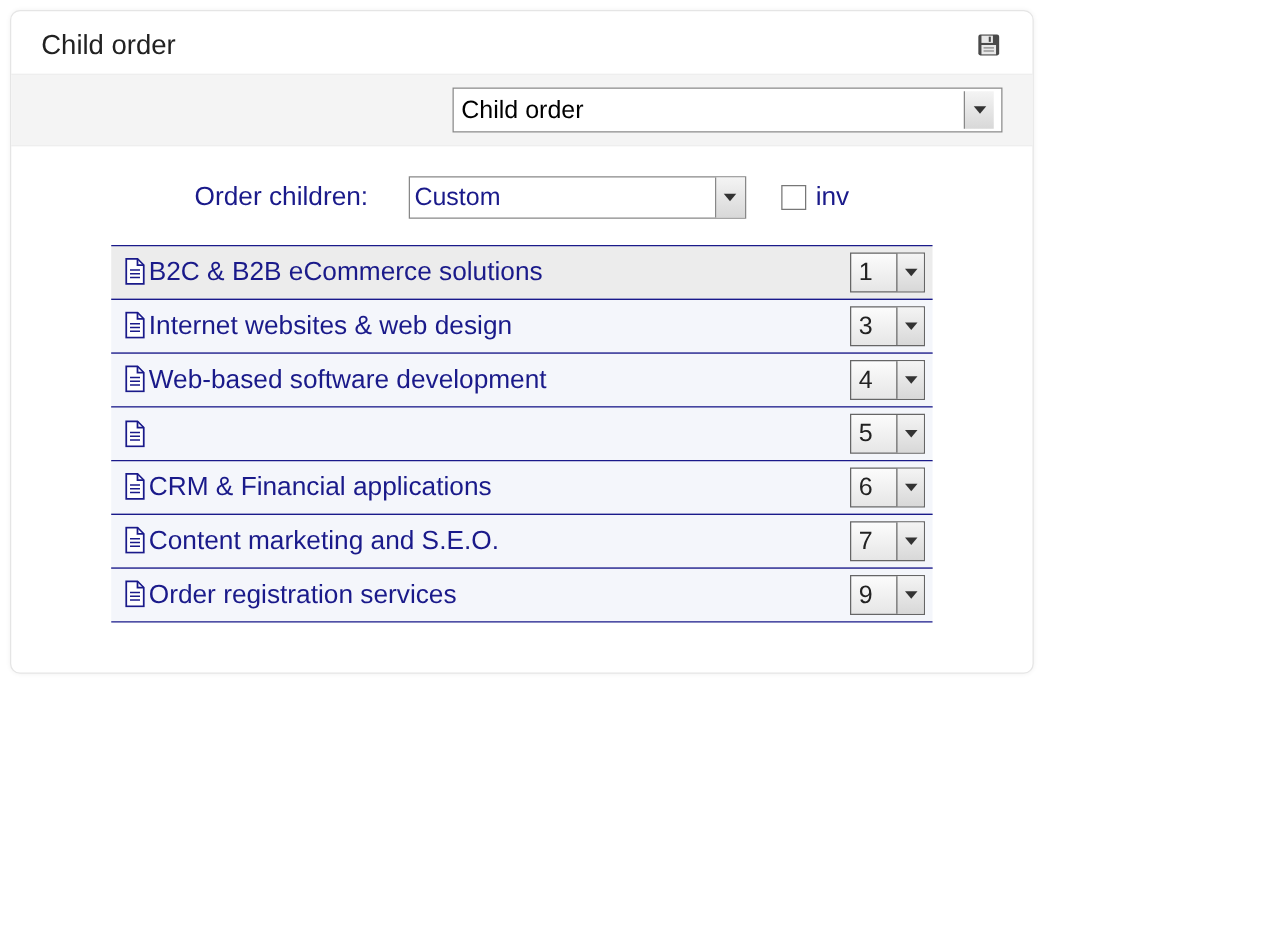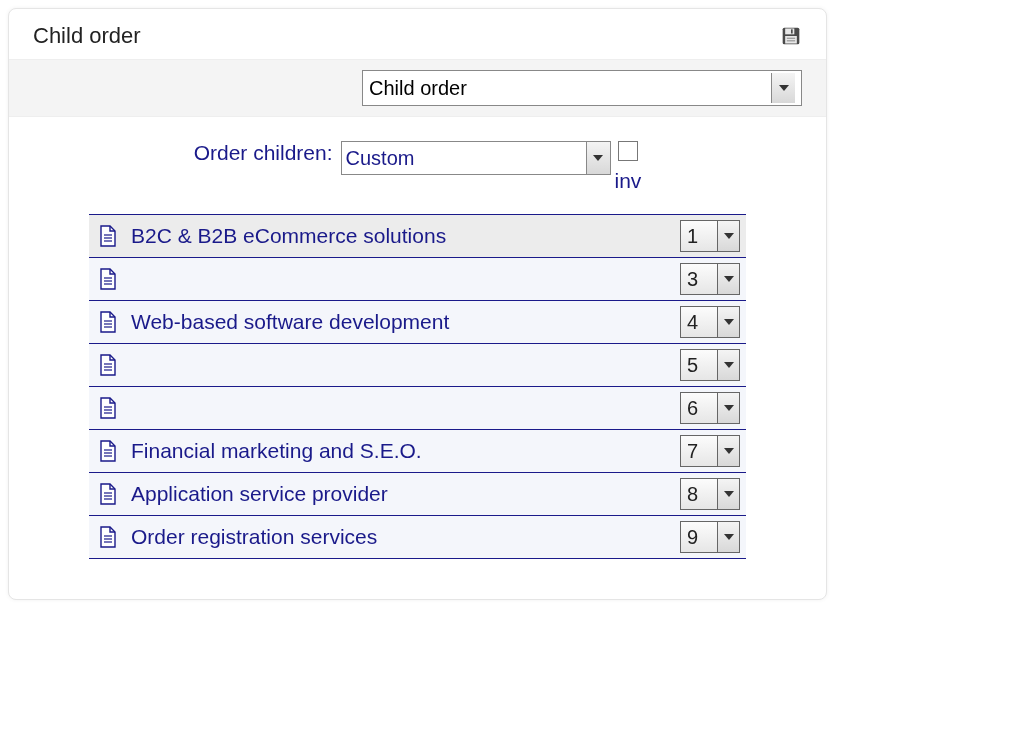--- a/index.html
+++ b/index.html
@@ -63,61 +63,61 @@
     background: linear-gradient(#f4f4f4,#d8d8d8);
     border-left:1px solid #888;
     display:flex;align-items:center;justify-content:center;
   }
   .arrow-down {
     width:0;height:0;border-left:5px solid transparent;border-right:5px solid transparent;border-top:6px solid #333;
   }
 
   .controls-row {
     display:flex;
+    align-items:center;
     justify-content:center;
-    gap:4px;
+    gap:28px;
     padding: 24px 24px 12px 24px;
     color:#1a1a8a;
     font-size:21px;
   }
   .controls-row .label { color:#1a1a8a; margin-right:4px;}
   .select-med {
     width: 270px;
     height: 34px;
     border:1px solid #888;
     background:#fff;
     display:flex;align-items:center;justify-content:space-between;
     padding-left:4px;
     font-size:20px;
     color:#1a1a8a;
     cursor:pointer;
   }
-  .inv-wrap { display:flex;align-items:center;gap:8px; color:#1a1a8a;flex-direction:column;}
+  .inv-wrap { display:flex;align-items:center;gap:8px; color:#1a1a8a;}
   .chk {
     width:20px;height:20px;border:1px solid #777;background:#fff;display:inline-block;cursor:pointer;
   }
 
   .list {
     padding: 10px 80px 0 80px;
   }
   .row {
     display:flex;
     align-items:center;
     border-top:1px solid #1a1a8a;
     border-bottom:1px solid #1a1a8a;
     margin-top:-1px;
     height:44px;
     background:#f4f6fb;
   }
   .row.sel { background:#ececec; }
   .row-left {
     flex:1;
     display:flex;
-    align-items:center;
-    gap:14px;
+    gap:2px;
     padding-left:10px;
     color:#1a1a8a;
     font-size:21px;
     cursor:pointer;
   }
   .doc-icon { width:18px;height:22px;display:inline-flex;}
   .doc-icon svg{width:18px;height:22px;}
   .order-select {
     width:60px;height:32px;border:1px solid #666;background:linear-gradient(#fcfcfc,#e6e6e6);
     margin-right:6px;
@@ -193,20 +193,21 @@
         <div class="row-left">
           <span class="doc-icon">
             <svg viewBox="0 0 18 22">
               <path d="M2 1 h9 l5 5 v15 h-14 z" fill="#fff" stroke="#1a1a8a" stroke-width="1.4"></path>
               <path d="M11 1 v5 h5" fill="none" stroke="#1a1a8a" stroke-width="1.4"></path>
               <line x1="5" y1="10" x2="13" y2="10" stroke="#1a1a8a" stroke-width="1.2"></line>
               <line x1="5" y1="13" x2="13" y2="13" stroke="#1a1a8a" stroke-width="1.2"></line>
               <line x1="5" y1="16" x2="13" y2="16" stroke="#1a1a8a" stroke-width="1.2"></line>
             </svg>
           </span>
+          <span>Internet websites &amp; web design</span>
         </div>
         <div class="order-select">
           <span>3</span>
           <span class="arrow-btn">
             <span class="arrow-down"></span>
           </span>
         </div>
       </div>
       <div class="row">
         <div class="row-left">
@@ -251,79 +252,60 @@
         <div class="row-left">
           <span class="doc-icon">
             <svg viewBox="0 0 18 22">
               <path d="M2 1 h9 l5 5 v15 h-14 z" fill="#fff" stroke="#1a1a8a" stroke-width="1.4"></path>
               <path d="M11 1 v5 h5" fill="none" stroke="#1a1a8a" stroke-width="1.4"></path>
               <line x1="5" y1="10" x2="13" y2="10" stroke="#1a1a8a" stroke-width="1.2"></line>
               <line x1="5" y1="13" x2="13" y2="13" stroke="#1a1a8a" stroke-width="1.2"></line>
               <line x1="5" y1="16" x2="13" y2="16" stroke="#1a1a8a" stroke-width="1.2"></line>
             </svg>
           </span>
+          <span>CRM &amp; Financial applications</span>
         </div>
         <div class="order-select">
           <span>6</span>
           <span class="arrow-btn">
             <span class="arrow-down"></span>
           </span>
         </div>
       </div>
       <div class="row">
         <div class="row-left">
           <span class="doc-icon">
             <svg viewBox="0 0 18 22">
               <path d="M2 1 h9 l5 5 v15 h-14 z" fill="#fff" stroke="#1a1a8a" stroke-width="1.4"></path>
               <path d="M11 1 v5 h5" fill="none" stroke="#1a1a8a" stroke-width="1.4"></path>
               <line x1="5" y1="10" x2="13" y2="10" stroke="#1a1a8a" stroke-width="1.2"></line>
               <line x1="5" y1="13" x2="13" y2="13" stroke="#1a1a8a" stroke-width="1.2"></line>
               <line x1="5" y1="16" x2="13" y2="16" stroke="#1a1a8a" stroke-width="1.2"></line>
             </svg>
           </span>
-          <span>Financial marketing and S.E.O.</span>
+          <span>Content marketing and S.E.O.</span>
         </div>
         <div class="order-select">
           <span>7</span>
           <span class="arrow-btn">
             <span class="arrow-down"></span>
           </span>
         </div>
       </div>
       <div class="row">
         <div class="row-left">
           <span class="doc-icon">
             <svg viewBox="0 0 18 22">
               <path d="M2 1 h9 l5 5 v15 h-14 z" fill="#fff" stroke="#1a1a8a" stroke-width="1.4"></path>
               <path d="M11 1 v5 h5" fill="none" stroke="#1a1a8a" stroke-width="1.4"></path>
               <line x1="5" y1="10" x2="13" y2="10" stroke="#1a1a8a" stroke-width="1.2"></line>
               <line x1="5" y1="13" x2="13" y2="13" stroke="#1a1a8a" stroke-width="1.2"></line>
               <line x1="5" y1="16" x2="13" y2="16" stroke="#1a1a8a" stroke-width="1.2"></line>
             </svg>
           </span>
-          <span>Application service provider</span>
-        </div>
-        <div class="order-select">
-          <span>8</span>
-          <span class="arrow-btn">
-            <span class="arrow-down"></span>
-          </span>
-        </div>
-      </div>
-      <div class="row">
-        <div class="row-left">
-          <span class="doc-icon">
-            <svg viewBox="0 0 18 22">
-              <path d="M2 1 h9 l5 5 v15 h-14 z" fill="#fff" stroke="#1a1a8a" stroke-width="1.4"></path>
-              <path d="M11 1 v5 h5" fill="none" stroke="#1a1a8a" stroke-width="1.4"></path>
-              <line x1="5" y1="10" x2="13" y2="10" stroke="#1a1a8a" stroke-width="1.2"></line>
-              <line x1="5" y1="13" x2="13" y2="13" stroke="#1a1a8a" stroke-width="1.2"></line>
-              <line x1="5" y1="16" x2="13" y2="16" stroke="#1a1a8a" stroke-width="1.2"></line>
-            </svg>
-          </span>
           <span>Order registration services</span>
         </div>
         <div class="order-select">
           <span>9</span>
           <span class="arrow-btn">
             <span class="arrow-down"></span>
           </span>
         </div>
       </div>
     </div>

